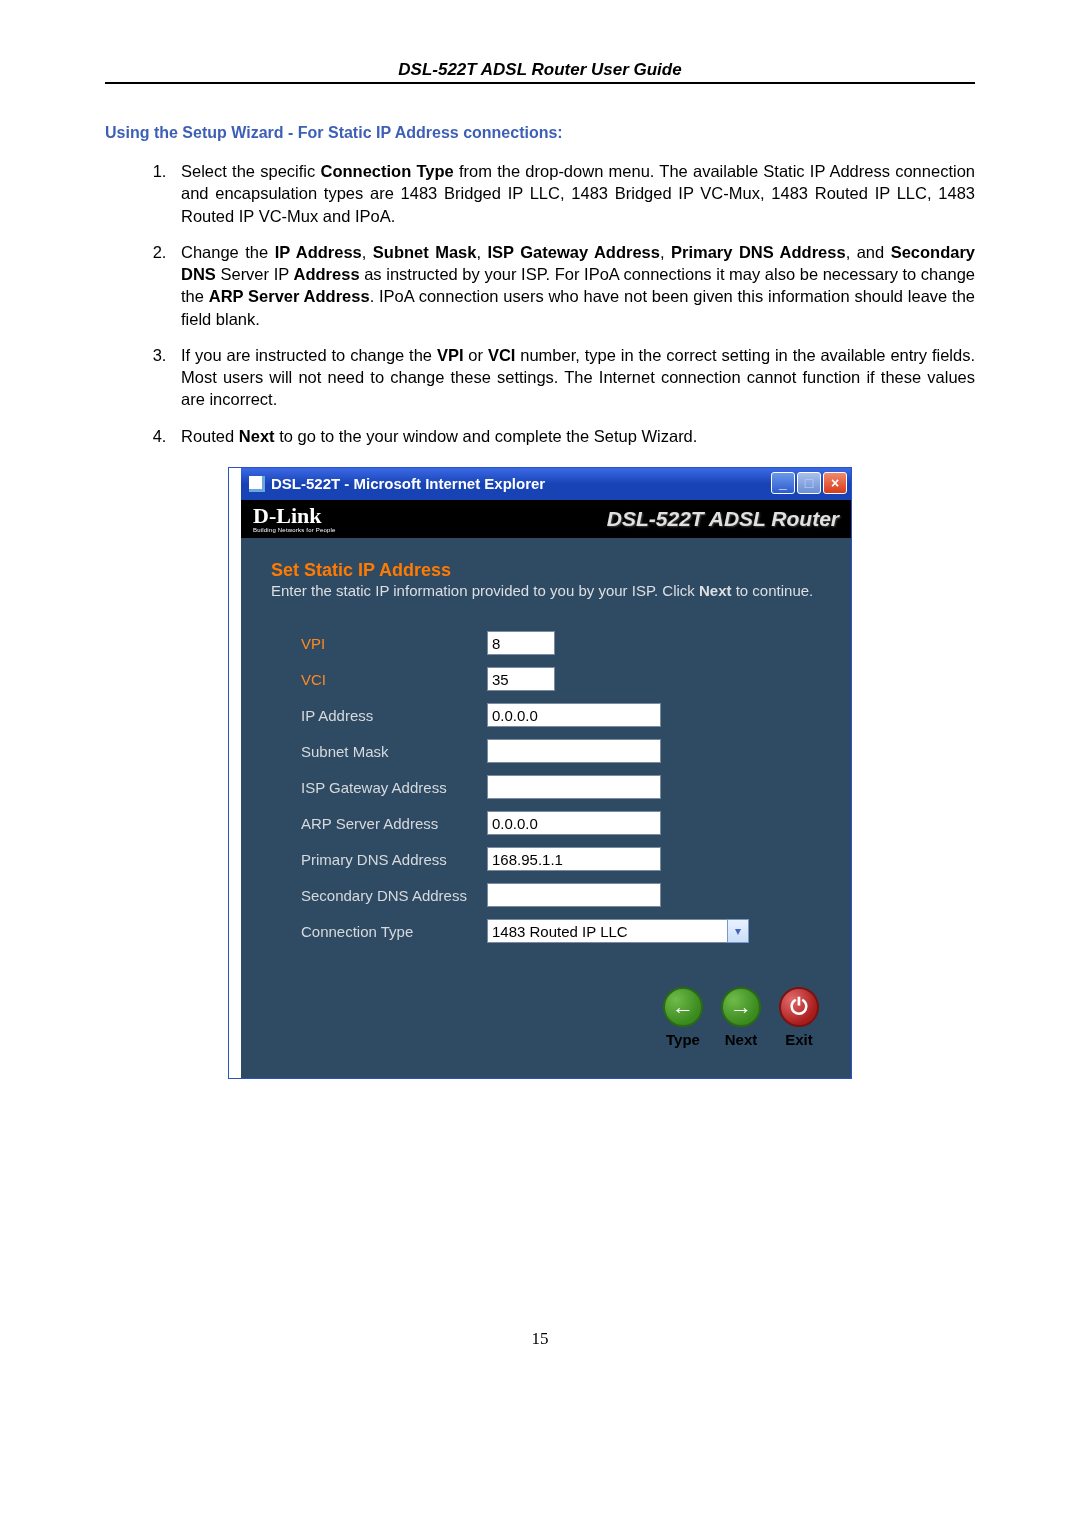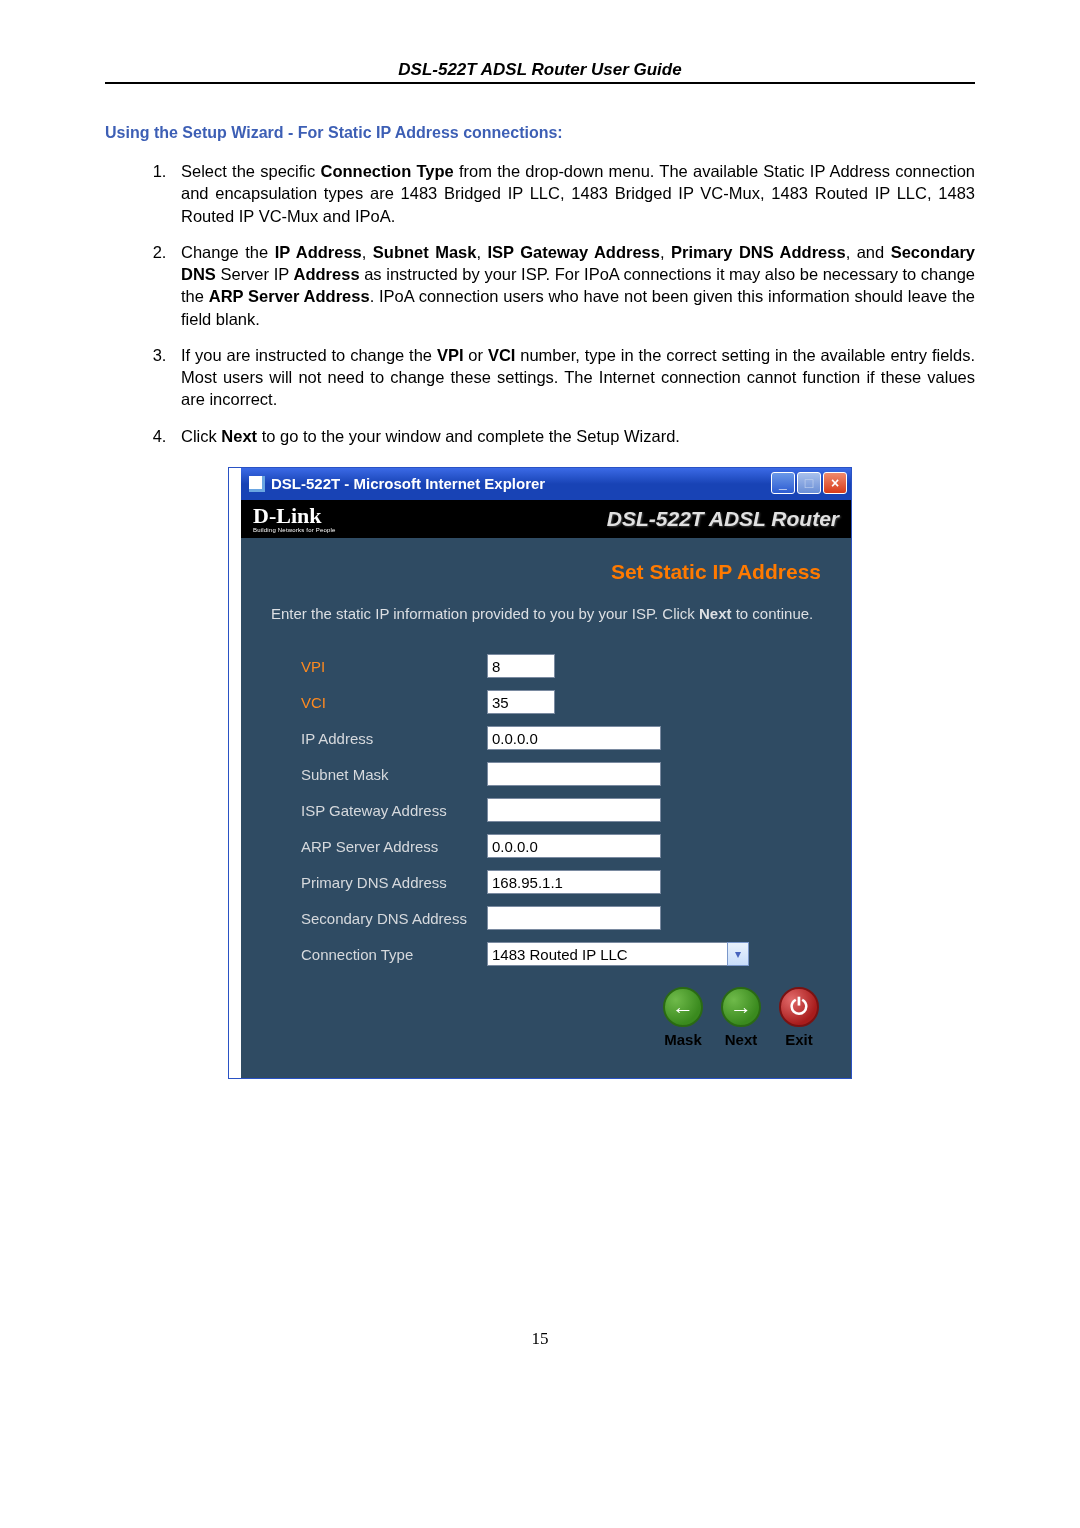--- a/index.html
+++ b/index.html
@@ -128,24 +128,23 @@
 
   .wizard-body {
     background: #2f4b63;
     padding: 22px 30px 32px 30px;
     min-height: 540px;
     position: relative;
     box-sizing: border-box;
   }
   .wizard-heading {
     color: #ff7a00;
-    text-align: right;
-    font-weight: bold;
-    font-size: 21px;
-    margin-bottom: 20px;
+    text-align: left;
+    font-weight: bold;
+    font-size: 18px;
   }
   .wizard-instr {
     color: #dcdfe3;
     font-size: 15px;
     line-height: 1.35;
     margin-bottom: 30px;
   }
   .wizard-instr .bold { color:#dcdfe3; }
 
   .form-grid {
@@ -250,21 +249,21 @@
     <li>
       <span>Select the specific </span><span class="bold">Connection Type</span><span> from the drop-down menu. The available Static IP Address connection and encapsulation types are </span><span class="ital">1483 Bridged IP LLC</span><span>, </span><span class="ital">1483 Bridged IP VC-Mux</span><span>, </span><span class="ital">1483 Routed IP LLC</span><span>, </span><span class="ital">1483 Routed IP VC-Mux</span><span> and </span><span class="ital">IPoA</span><span>.</span>
     </li>
     <li>
       <span>Change the </span><span class="bold">IP Address</span><span>, </span><span class="bold">Subnet Mask</span><span>, </span><span class="bold">ISP Gateway Address</span><span>, </span><span class="bold">Primary DNS Address</span><span>, and </span><span class="bold">Secondary DNS</span><span> Server IP </span><span class="bold">Address</span><span> as instructed by your ISP. For IPoA connections it may also be necessary to change the </span><span class="bold">ARP Server Address</span><span>. IPoA connection users who have not been given this information should leave the field blank.</span>
     </li>
     <li>
       <span>If you are instructed to change the </span><span class="bold">VPI</span><span> or </span><span class="bold">VCI</span><span> number, type in the correct setting in the available entry fields. Most users will not need to change these settings. The Internet connection cannot function if these values are incorrect.</span>
     </li>
     <li>
-      <span>Click </span><span class="bold">Next</span><span> to go to the your window and complete the Setup Wizard.</span>
+      <span>Routed </span><span class="bold">Next</span><span> to go to the your window and complete the Setup Wizard.</span>
     </li>
   </ol>
 
   <div class="ie-window">
     <div class="ie-titlebar">
       <span class="page-icon"></span>
       <span>DSL-522T - Microsoft Internet Explorer</span>
       <div class="win-buttons">
         <div class="win-btn win-min">_</div>
         <div class="win-btn win-max">□</div>
@@ -314,21 +313,21 @@
         <div class="form-label">Connection Type</div>
         <div class="select-wrap">
           <div class="form-select-box">1483 Routed IP LLC</div>
           <div class="select-arrow">▾</div>
         </div>
       </div>
 
       <div class="nav-btns">
         <div class="nav-btn">
           <div class="nav-circle">←</div>
-          <div class="nav-label">Mask</div>
+          <div class="nav-label">Type</div>
         </div>
         <div class="nav-btn">
           <div class="nav-circle">→</div>
           <div class="nav-label">Next</div>
         </div>
         <div class="nav-btn">
           <div class="nav-circle red">⏻</div>
           <div class="nav-label">Exit</div>
         </div>
       </div>

